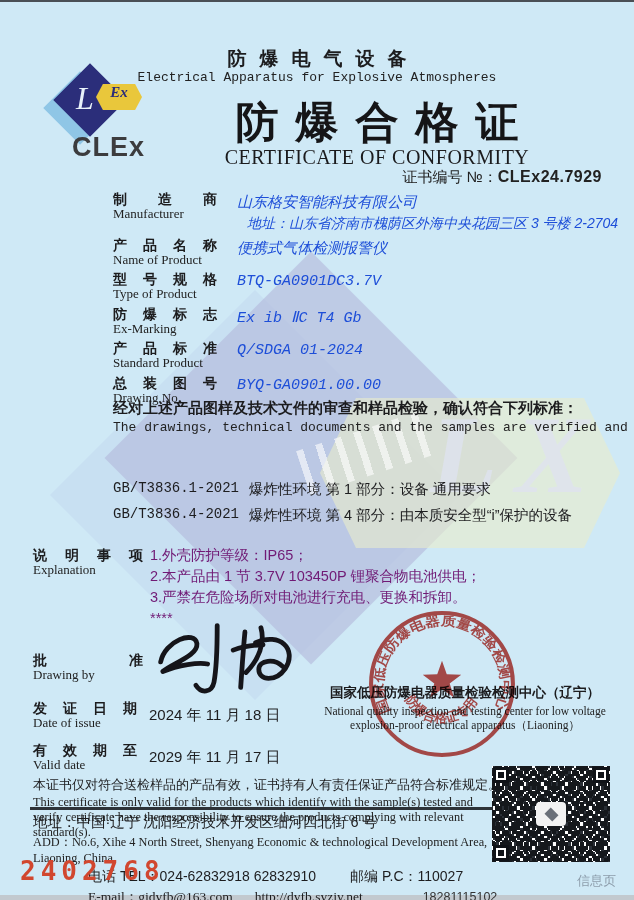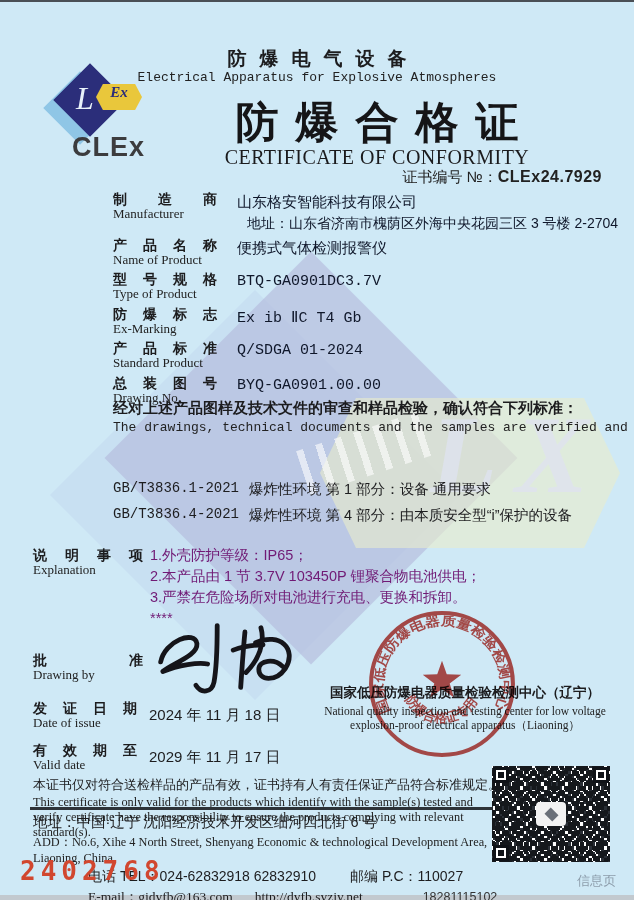--- a/index.html
+++ b/index.html
@@ -35,21 +35,21 @@
   .hdr-en{position:absolute;left:120px;right:0;top:146px;text-align:center;font-family:"Liberation Serif",serif;font-size:20px;color:#1b1b1d;letter-spacing:.5px;z-index:1;}
   .cert-no{position:absolute;right:32px;top:168px;font-size:15px;color:#222;z-index:1;}
   .cert-no b{font-size:16px;font-weight:bold;letter-spacing:.5px;}
 
   
   .fields{position:absolute;left:113px;top:191px;right:14px;z-index:1;}
   .frow{display:flex;margin-bottom:4px;}
   .flabel{width:124px;flex:none;}
   .flabel-cn{width:104px;font-size:14px;font-weight:bold;color:#1c1c1e;text-align:justify;text-align-last:justify;line-height:1.15;}
   .flabel-en{font-family:"Liberation Serif",serif;font-size:13px;color:#222;line-height:1.1;}
-  .fvalue{padding-top:2px;font-size:15px;color:#0f172a;}
+  .fvalue{padding-top:2px;font-size:15px;color:#1d4ed8;font-style:italic;}
   .fvalue-sub{font-size:14px;margin-top:3px;padding-left:10px;}
   .mono{font-family:"Liberation Mono","DejaVu Sans Mono",monospace;}
   .fvalue .extra{}
 
   
   .verify{position:absolute;left:113px;top:399px;z-index:1;}
   .verify-cn{font-size:15px;font-weight:bold;color:#1c1c1e;}
   .verify-en{font-family:"Liberation Mono","DejaVu Sans Mono",monospace;font-size:13px;color:#222;line-height:1.25;margin-top:2px;}
 
   .standards{position:absolute;left:113px;top:480px;z-index:1;}

